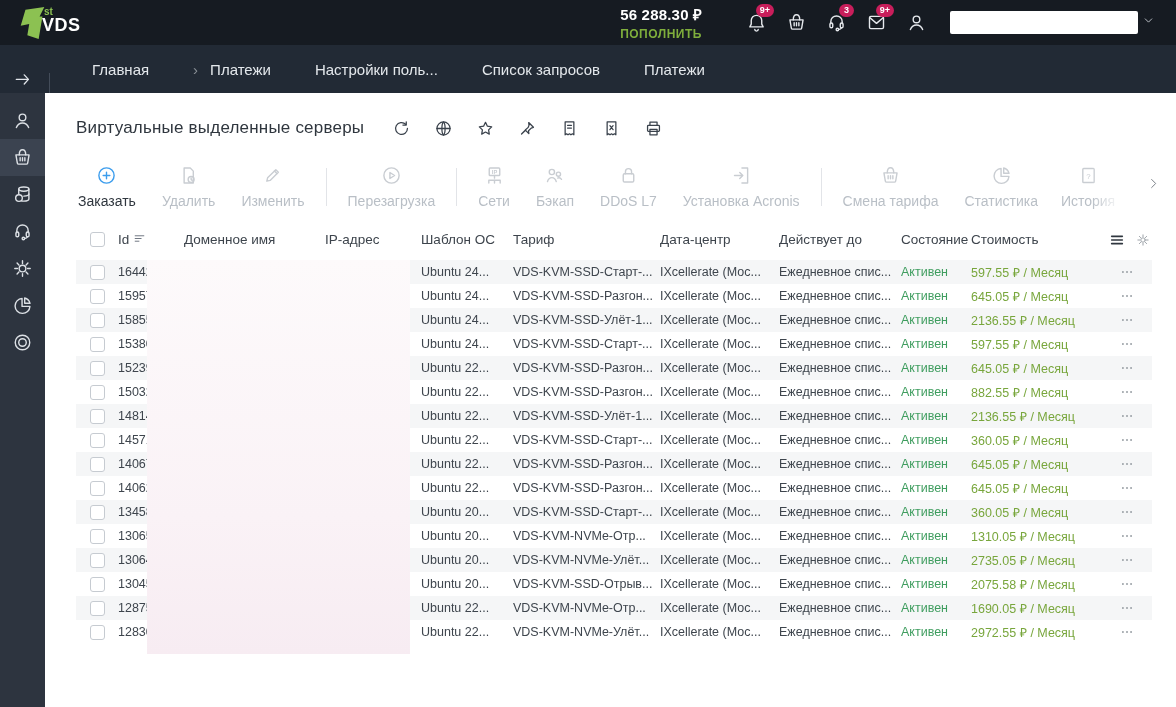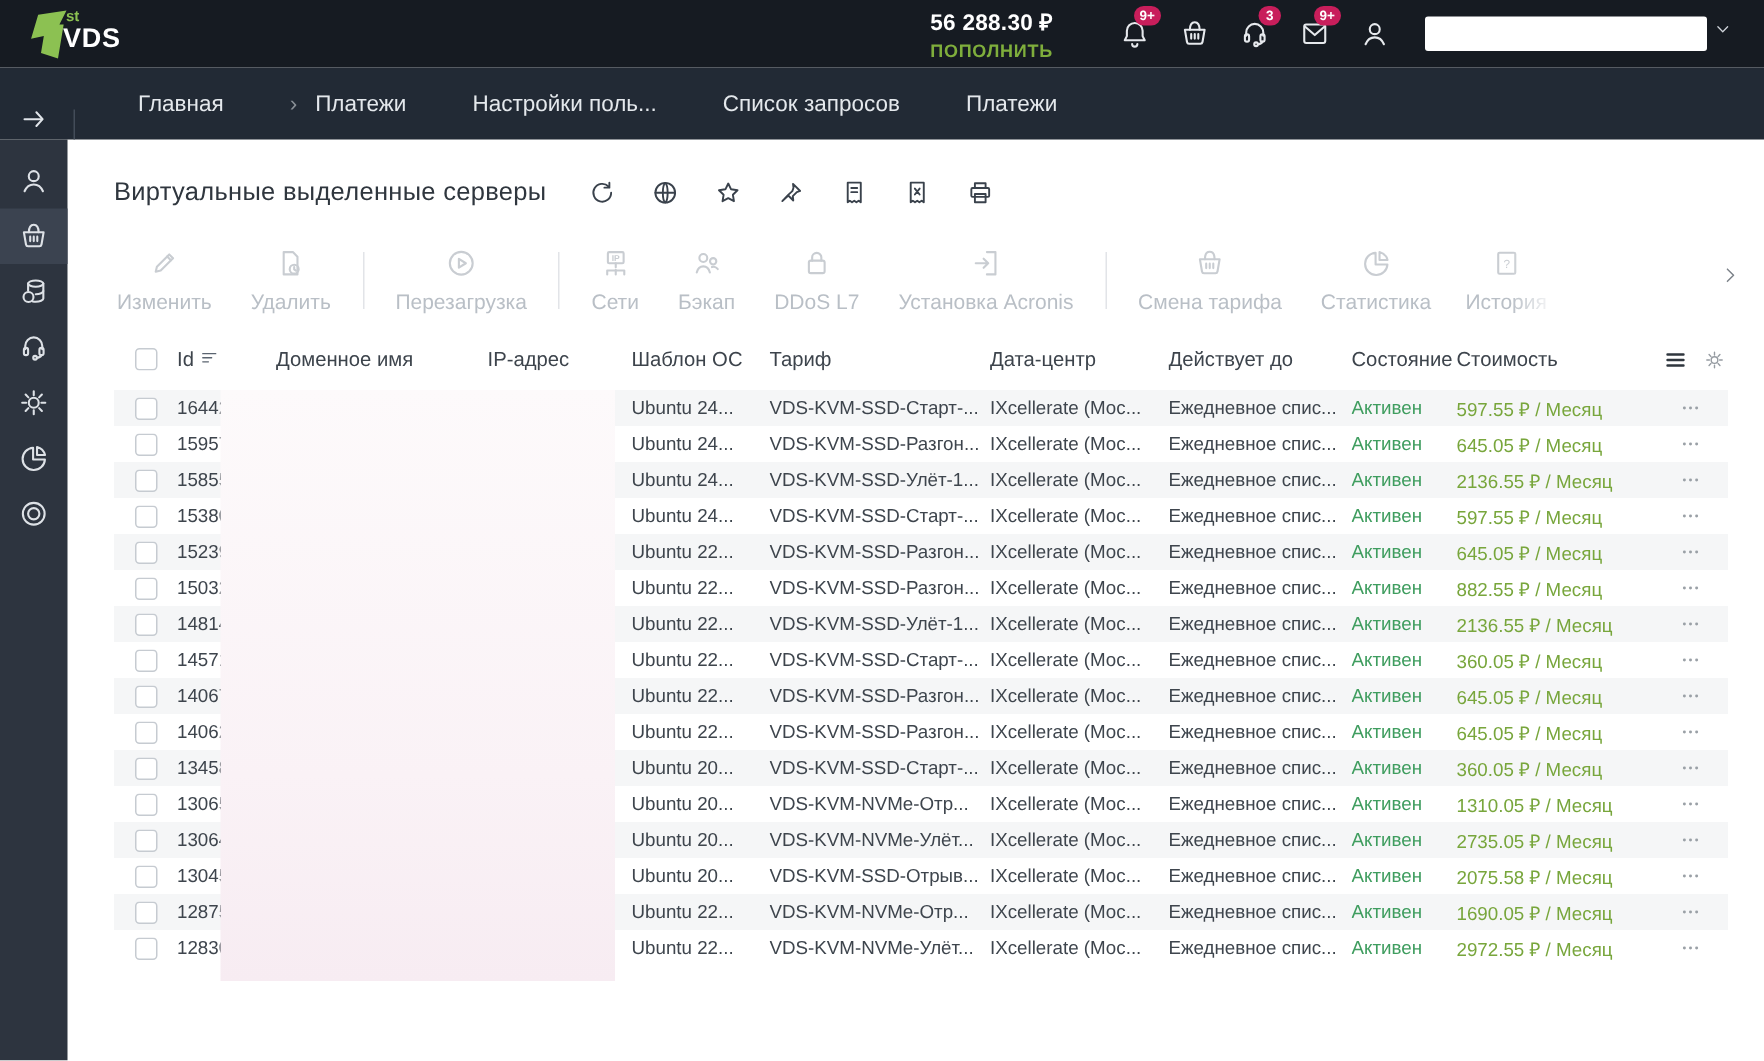--- a/index.html
+++ b/index.html
@@ -324,38 +324,47 @@
                 <svg viewBox="0 0 24 24">
                   <path d="M7.5 8V4h9v4"></path>
                   <rect x="4.5" y="8" width="15" height="7.5" rx="1"></rect>
                   <path d="M7.5 13h9v7h-9z"></path>
                 </svg>
               </span></span>
           </div>
       </div>
 
       <div class="toolbar">
-          <div class="tb-btn disabled">
-            <span class="icon">
-              <svg viewBox="0 0 24 24">
-                <path d="M5.5 18.5l.9-3.8L15.8 5.3l2.9 2.9-9.4 9.4-3.8.9z"></path>
-                <path d="M14.2 6.9l2.9 2.9"></path>
-              </svg>
-            </span>
-            <span class="tb-label">Изменить</span>
+          <div class="tb-btn enabled">
+            <span class="icon">
+              <svg viewBox="0 0 24 24">
+                <circle cx="12" cy="12" r="8.7"></circle>
+                <path d="M12 8.2v7.6M8.2 12h7.6"></path>
+              </svg>
+            </span>
+            <span class="tb-label">Заказать</span>
           </div>
           <div class="tb-btn disabled">
             <span class="icon">
               <svg viewBox="0 0 24 24">
                 <path d="M7 3.5h7l3.5 3.5v13.5H7z"></path>
                 <circle cx="15" cy="16.5" r="3.4"></circle>
                 <path d="M15 14.8v1.9l1.3.9"></path>
               </svg>
             </span>
             <span class="tb-label">Удалить</span>
+          </div>
+          <div class="tb-btn disabled">
+            <span class="icon">
+              <svg viewBox="0 0 24 24">
+                <path d="M5.5 18.5l.9-3.8L15.8 5.3l2.9 2.9-9.4 9.4-3.8.9z"></path>
+                <path d="M14.2 6.9l2.9 2.9"></path>
+              </svg>
+            </span>
+            <span class="tb-label">Изменить</span>
           </div>
           <div class="tb-sep"></div>
           <div class="tb-btn disabled">
             <span class="icon">
               <svg viewBox="0 0 24 24">
                 <circle cx="12" cy="12" r="8.7"></circle>
                 <path d="M10.2 8.6v6.8l5.3-3.4z"></path>
               </svg>
             </span>
             <span class="tb-label">Перезагрузка</span>

